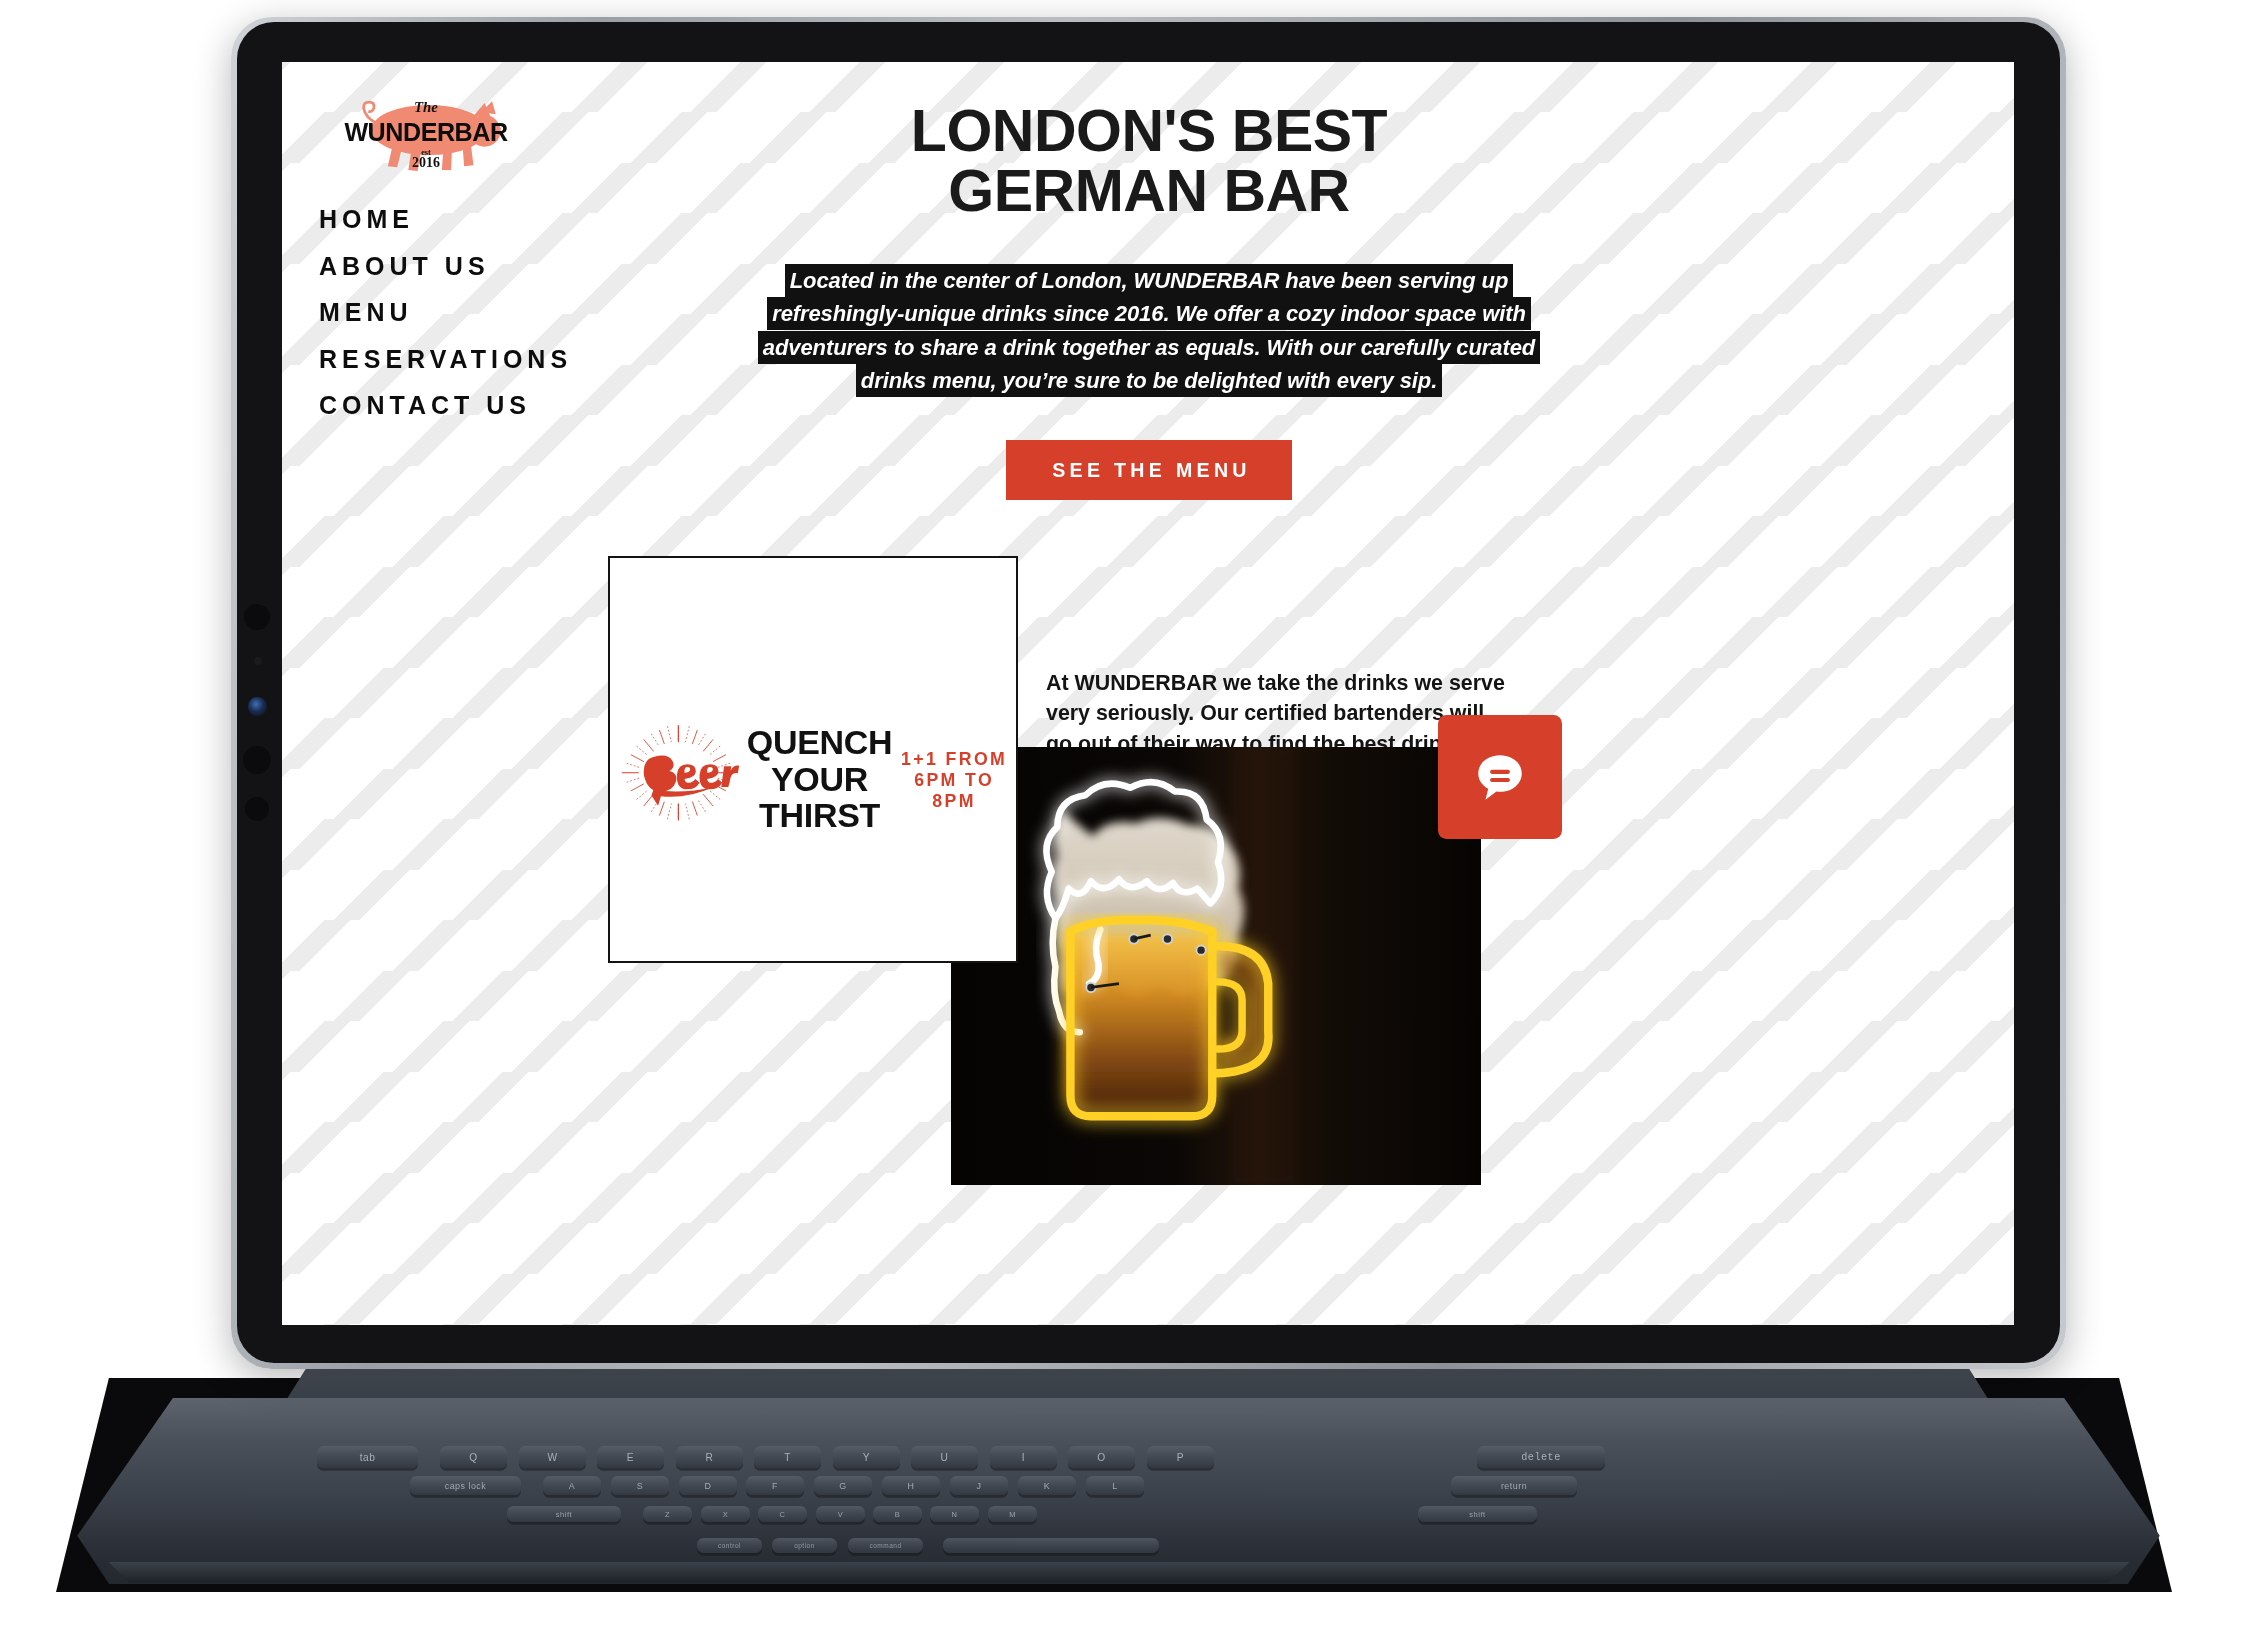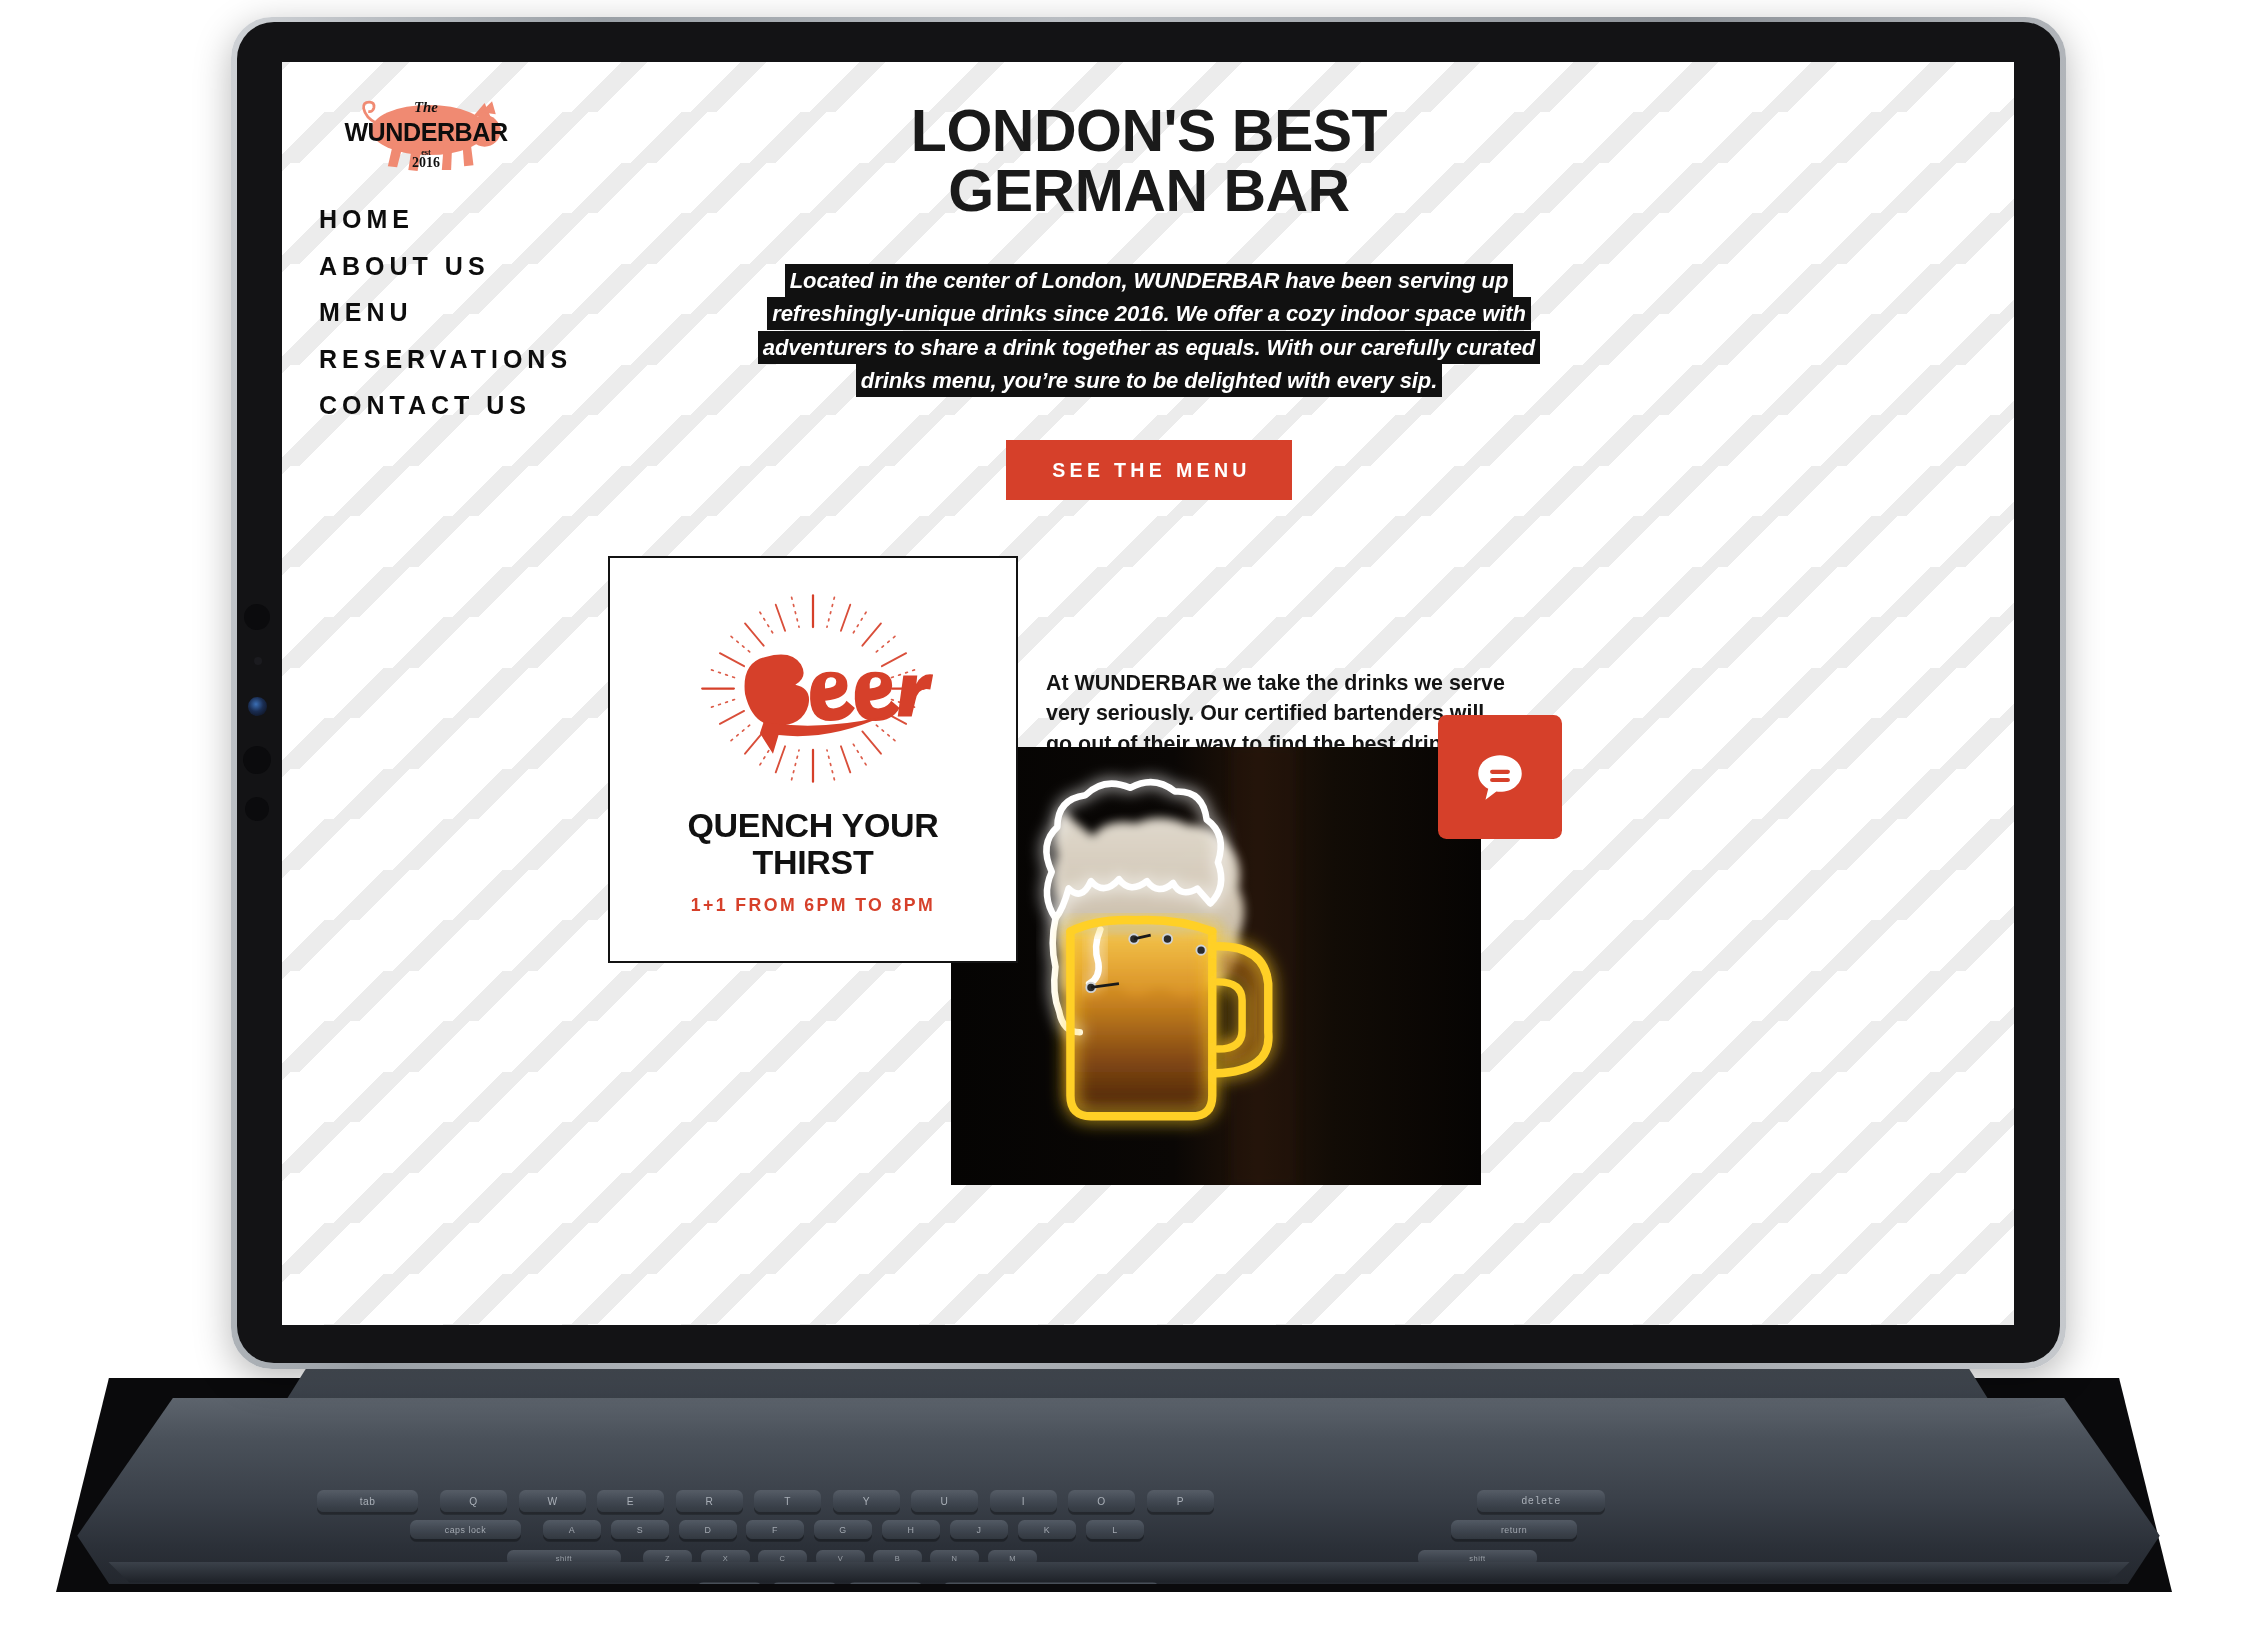--- a/index.html
+++ b/index.html
@@ -68,21 +68,21 @@
     position:absolute; left:75px; top:1562px; width:2088px; height:20.5px;
     background:linear-gradient(180deg,#3b414a 0%,#1d2127 100%);
     clip-path:polygon(1.6% 0%, 98.4% 0%, 97.4% 100%, 2.6% 100%);
   }
   .key{
     position:absolute; border-radius:6.5px;
     background:linear-gradient(180deg,#575e68 0%,#434a54 48%,#333941 100%);
     box-shadow:0 2.8px 0 rgba(0,0,0,.35);
     color:#aeb4bc; font-size:10.3px; font-family:"Liberation Sans",sans-serif;
     display:flex; align-items:center; justify-content:center;
-    letter-spacing:0.5px; opacity:.95;margin-top:44px;
+    letter-spacing:0.5px; opacity:.95;
   }
 
   
   .page{ position:relative; width:100%; height:100%; background:#ffffff; }
   .page::before{
     content:""; position:absolute; inset:0; pointer-events:none;
     background-image:
       linear-gradient(135deg, transparent 46%, #e9e9e9 46%, #e9e9e9 54%, transparent 54%),
       linear-gradient(135deg, transparent 46%, #e9e9e9 46%, #e9e9e9 54%, transparent 54%);
     background-size:119px 101px, 119px 101px;
@@ -127,21 +127,21 @@
     font-size:19.6px; font-weight:800; letter-spacing:4.3px;
     padding:18.6px 41px 18.6px 46px; border:none; cursor:pointer;
     font-family:"Liberation Sans",sans-serif;
   }
 
   
   .promo-card{
     position:absolute; left:326px; top:494px;
     width:410px; height:407px;
     background:#ffffff; border:2.8px solid #131313;
-    display:flex; flex-direction:column; align-items:center;
+    display:flex; flex-direction:row; align-items:center;
     padding-top:26px; z-index:4;
   }
   .beer-mark{ width:270px; height:210px; }
   .promo-title{
     margin-top:13px; font-size:34px; font-weight:800; color:#111;
     text-align:center; line-height:1.08; letter-spacing:-0.3px;
   }
   .promo-sub{
     margin-top:15px; font-size:17.7px; font-weight:800; color:#d6402a;
     letter-spacing:2.4px; text-align:center;

